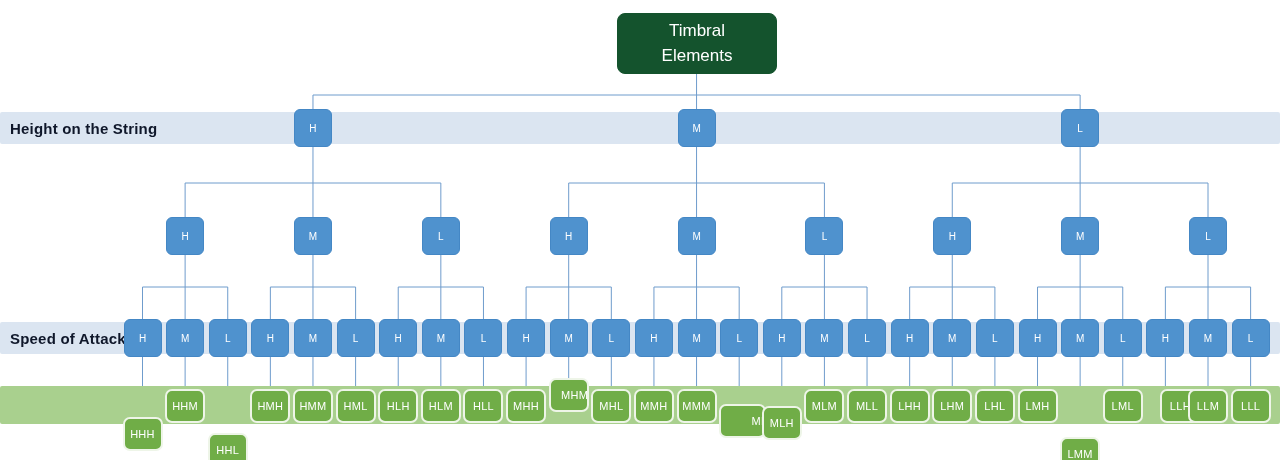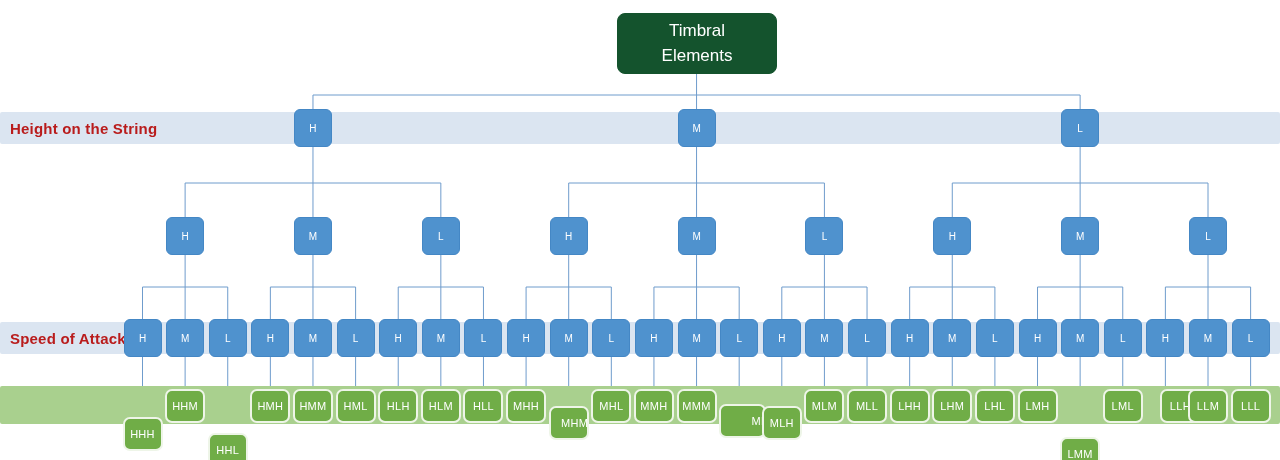--- a/index.html
+++ b/index.html
@@ -22,21 +22,21 @@
     width: 1280px;
     z-index: 1;
     display: flex;
     align-items: center;
   }
   .band.blue { background: #dbe5f1; height: 32px; border-radius: 2px; }
   .band.green { background: #a9d08e; height: 38px; border-radius: 2px; }
   .band-label {
     font-weight: bold;
     font-size: 15px;
-    color: #b91c1c;
+    color: #0f172a;
     padding-left: 10px;
     letter-spacing: 0.2px;
     white-space: nowrap;
   }
   #root-node {
     position: absolute;
     left: 617px; top: 13px;
     width: 160px; height: 61px;
     background: #14532d;
     border: 1px solid #14532d;
@@ -152,21 +152,21 @@
       <div class="leaf-node" style="left: 122.5px; top: 389px; margin-top: 28px;">HHH</div>
       <div class="leaf-node" style="left: 165.12px; top: 389px;">HHM</div>
       <div class="leaf-node" style="left: 207.74px; top: 389px; margin-top: 44px;">HHL</div>
       <div class="leaf-node" style="left: 250.36px; top: 389px;">HMH</div>
       <div class="leaf-node" style="left: 292.98px; top: 389px;">HMM</div>
       <div class="leaf-node" style="left: 335.6px; top: 389px;">HML</div>
       <div class="leaf-node" style="left: 378.22px; top: 389px;">HLH</div>
       <div class="leaf-node" style="left: 420.84px; top: 389px;">HLM</div>
       <div class="leaf-node" style="left: 463.46px; top: 389px;">HLL</div>
       <div class="leaf-node" style="left: 506.08px; top: 389px;">MHH</div>
-      <div class="leaf-node" style="left: 548.7px; top: 406px; padding-left: 12px;">MHM</div>
+      <div class="leaf-node" style="left: 548.7px; top: 378px; padding-left: 12px;">MHM</div>
       <div class="leaf-node" style="left: 591.32px; top: 389px;">MHL</div>
       <div class="leaf-node" style="left: 633.94px; top: 389px;">MMH</div>
       <div class="leaf-node" style="left: 676.56px; top: 389px;">MMM</div>
       <div class="leaf-node" style="left: 719.18px; top: 404px; padding-left: 43px;">MML</div>
       <div class="leaf-node" style="left: 761.8px; top: 389px; margin-top: 17px;">MLH</div>
       <div class="leaf-node" style="left: 804.42px; top: 389px;">MLM</div>
       <div class="leaf-node" style="left: 847.04px; top: 389px;">MLL</div>
       <div class="leaf-node" style="left: 889.66px; top: 389px;">LHH</div>
       <div class="leaf-node" style="left: 932.28px; top: 389px;">LHM</div>
       <div class="leaf-node" style="left: 974.9px; top: 389px;">LHL</div>

